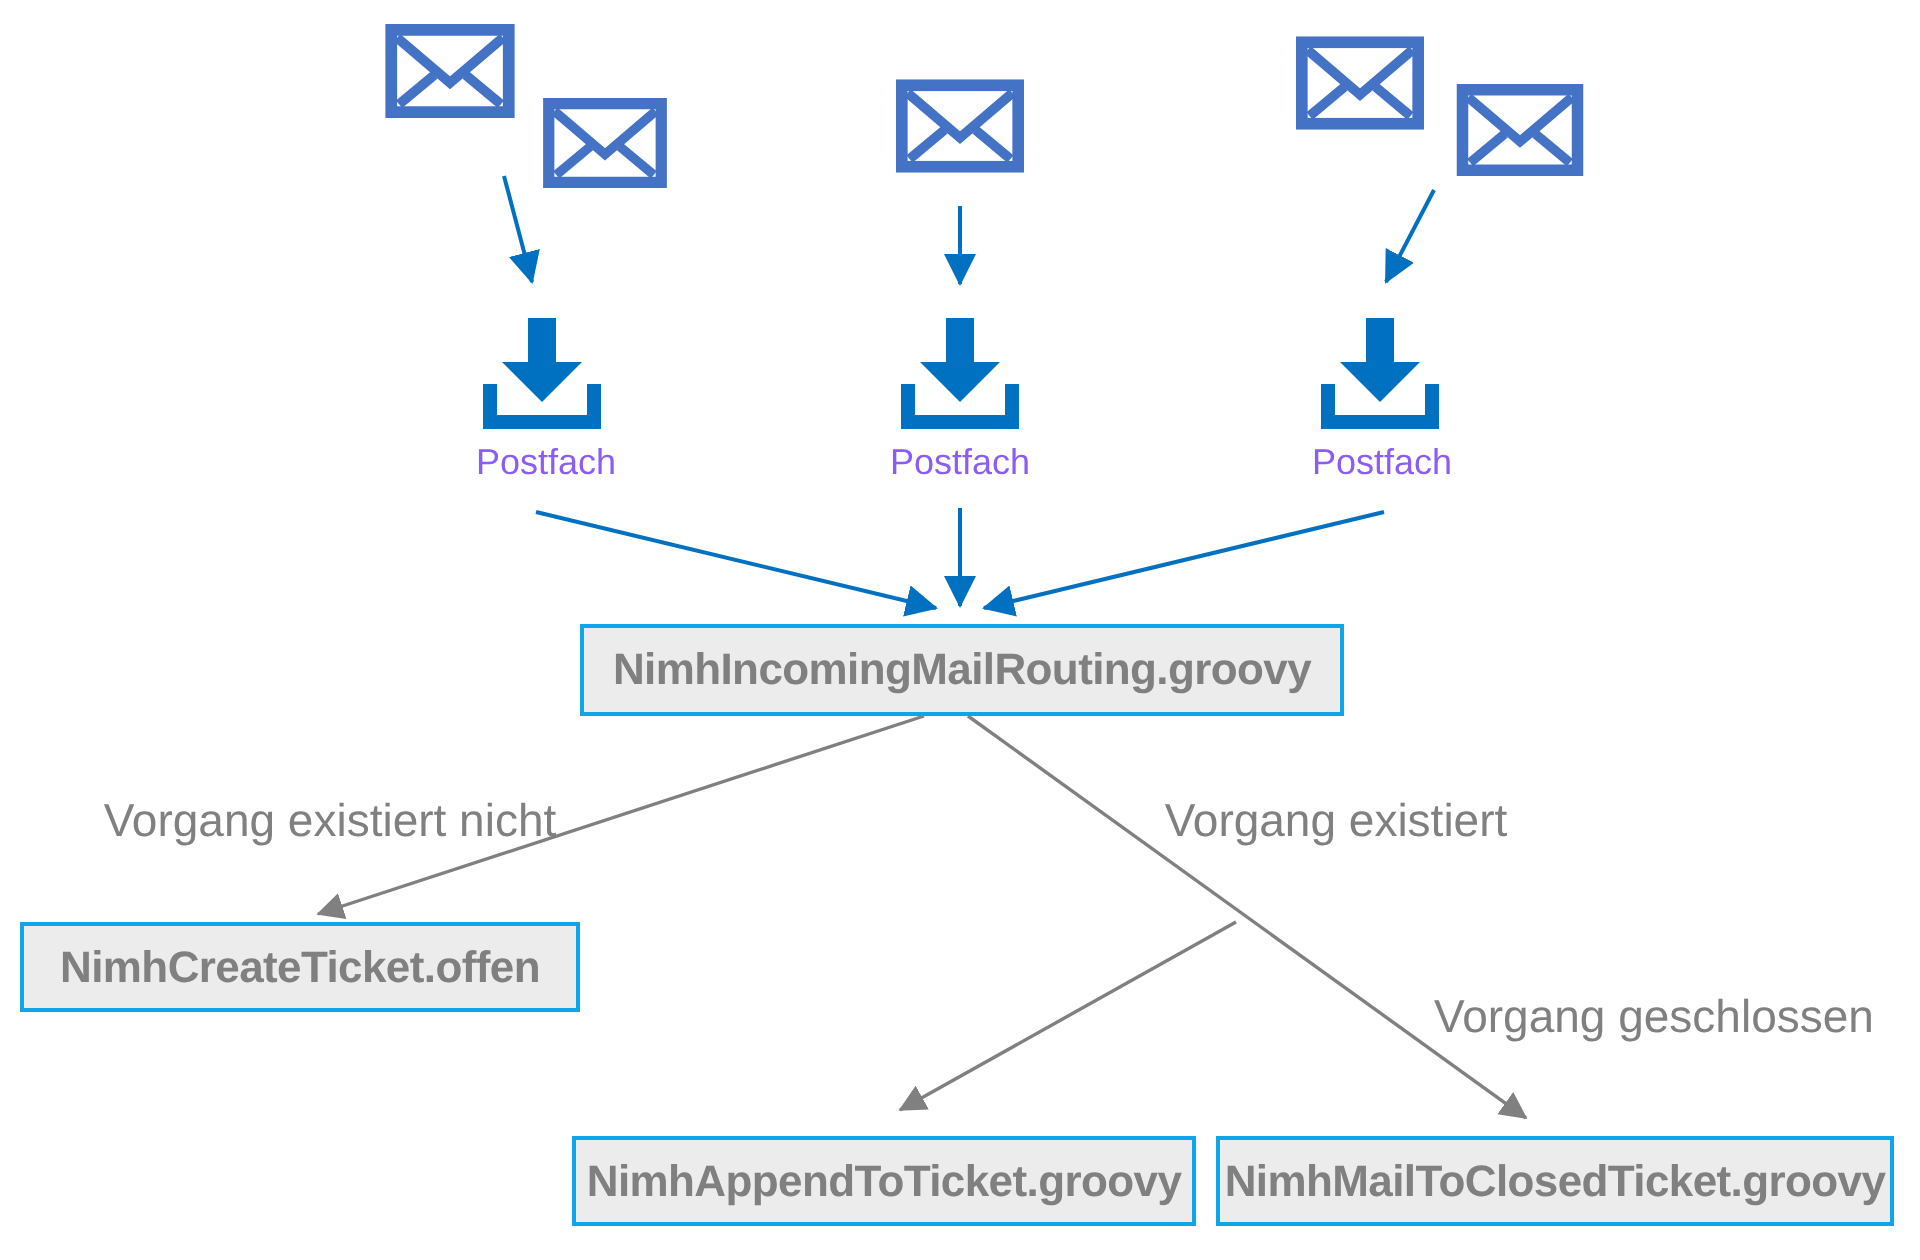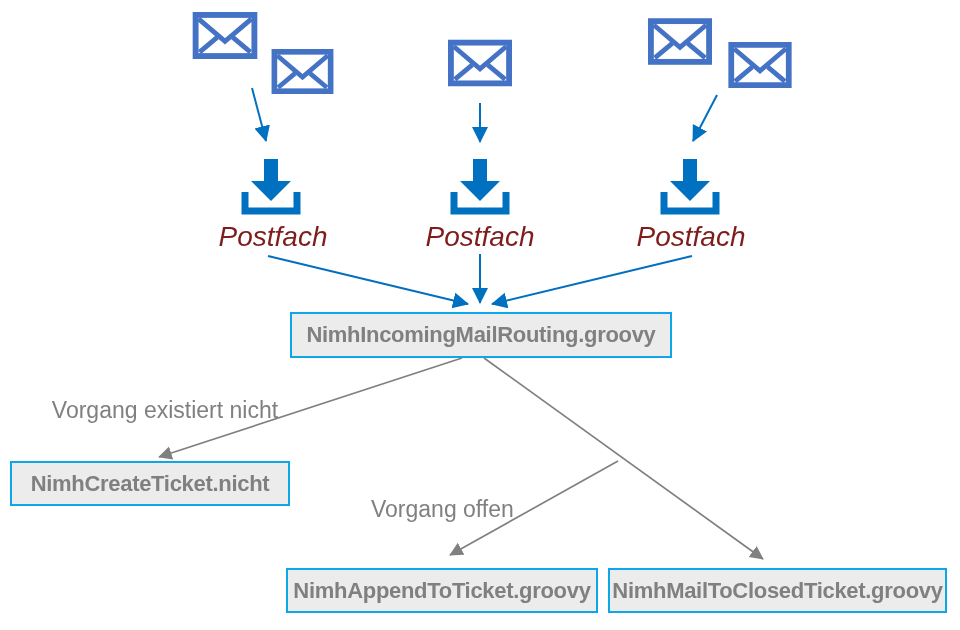--- a/index.html
+++ b/index.html
@@ -10,21 +10,21 @@
   .edges{position:absolute;left:0;top:0;width:960px;height:630px;}
   .node{
     position:absolute;display:flex;align-items:center;justify-content:center;
     background:#ececec;border:2px solid #0ea5e9;color:#808080;
     font-size:22px;letter-spacing:-0.3px;box-sizing:border-box;white-space:nowrap;font-weight:bold;
   }
   .edge-label{
     position:absolute;color:#808080;font-size:23px;text-align:center;white-space:nowrap;
   }
   .postfach-label{
-    position:absolute;color:#7f1d1d;font-size:28px;text-align:center;width:120px;white-space:nowrap;font-style:italic;
+    position:absolute;color:#8b5cf6;font-size:18px;text-align:center;width:120px;white-space:nowrap;
   }
   .icon{position:absolute;display:block;}
 </style>
 </head>
 <body>
 
 <div class="canvas">
 
   <svg class="edges" viewBox="0 0 960 630">
     <defs>
@@ -98,20 +98,21 @@
     <rect x="23" y="0" width="14" height="24" fill="#0070c0"></rect>
     <polygon points="10,22 50,22 30,42" fill="#0070c0"></polygon>
     <path d="M4,33 L4,52 L56,52 L56,33" fill="none" stroke="#0070c0" stroke-width="7"></path>
   </svg>
 
   <div class="postfach-label" style="left:213px;top:221px">Postfach</div>
   <div class="postfach-label" style="left:420px;top:221px">Postfach</div>
   <div class="postfach-label" style="left:631px;top:221px">Postfach</div>
 
   <div class="node" style="left:290px;top:312px;width:382px;height:46px">NimhIncomingMailRouting.groovy</div>
-  <div class="node" style="left:10px;top:461px;width:280px;height:45px">NimhCreateTicket.nicht</div>
+  <div class="node" style="left:10px;top:461px;width:280px;height:45px">NimhCreateTicket.offen</div>
   <div class="node" style="left:608px;top:568px;width:339px;height:45px">NimhMailToClosedTicket.groovy</div>
   <div class="node" style="left:286px;top:568px;width:312px;height:45px">NimhAppendToTicket.groovy</div>
 
   <div class="edge-label" style="left:50px;top:397px;width:230px">Vorgang existiert nicht</div>
-  <div class="edge-label" style="left:371px;top:496px;width:140px">Vorgang offen</div>
+  <div class="edge-label" style="left:558px;top:397px;width:220px">Vorgang existiert</div>
+  <div class="edge-label" style="left:717px;top:495px;width:200px">Vorgang geschlossen</div>
 
 </div>
 
 </body></html>

